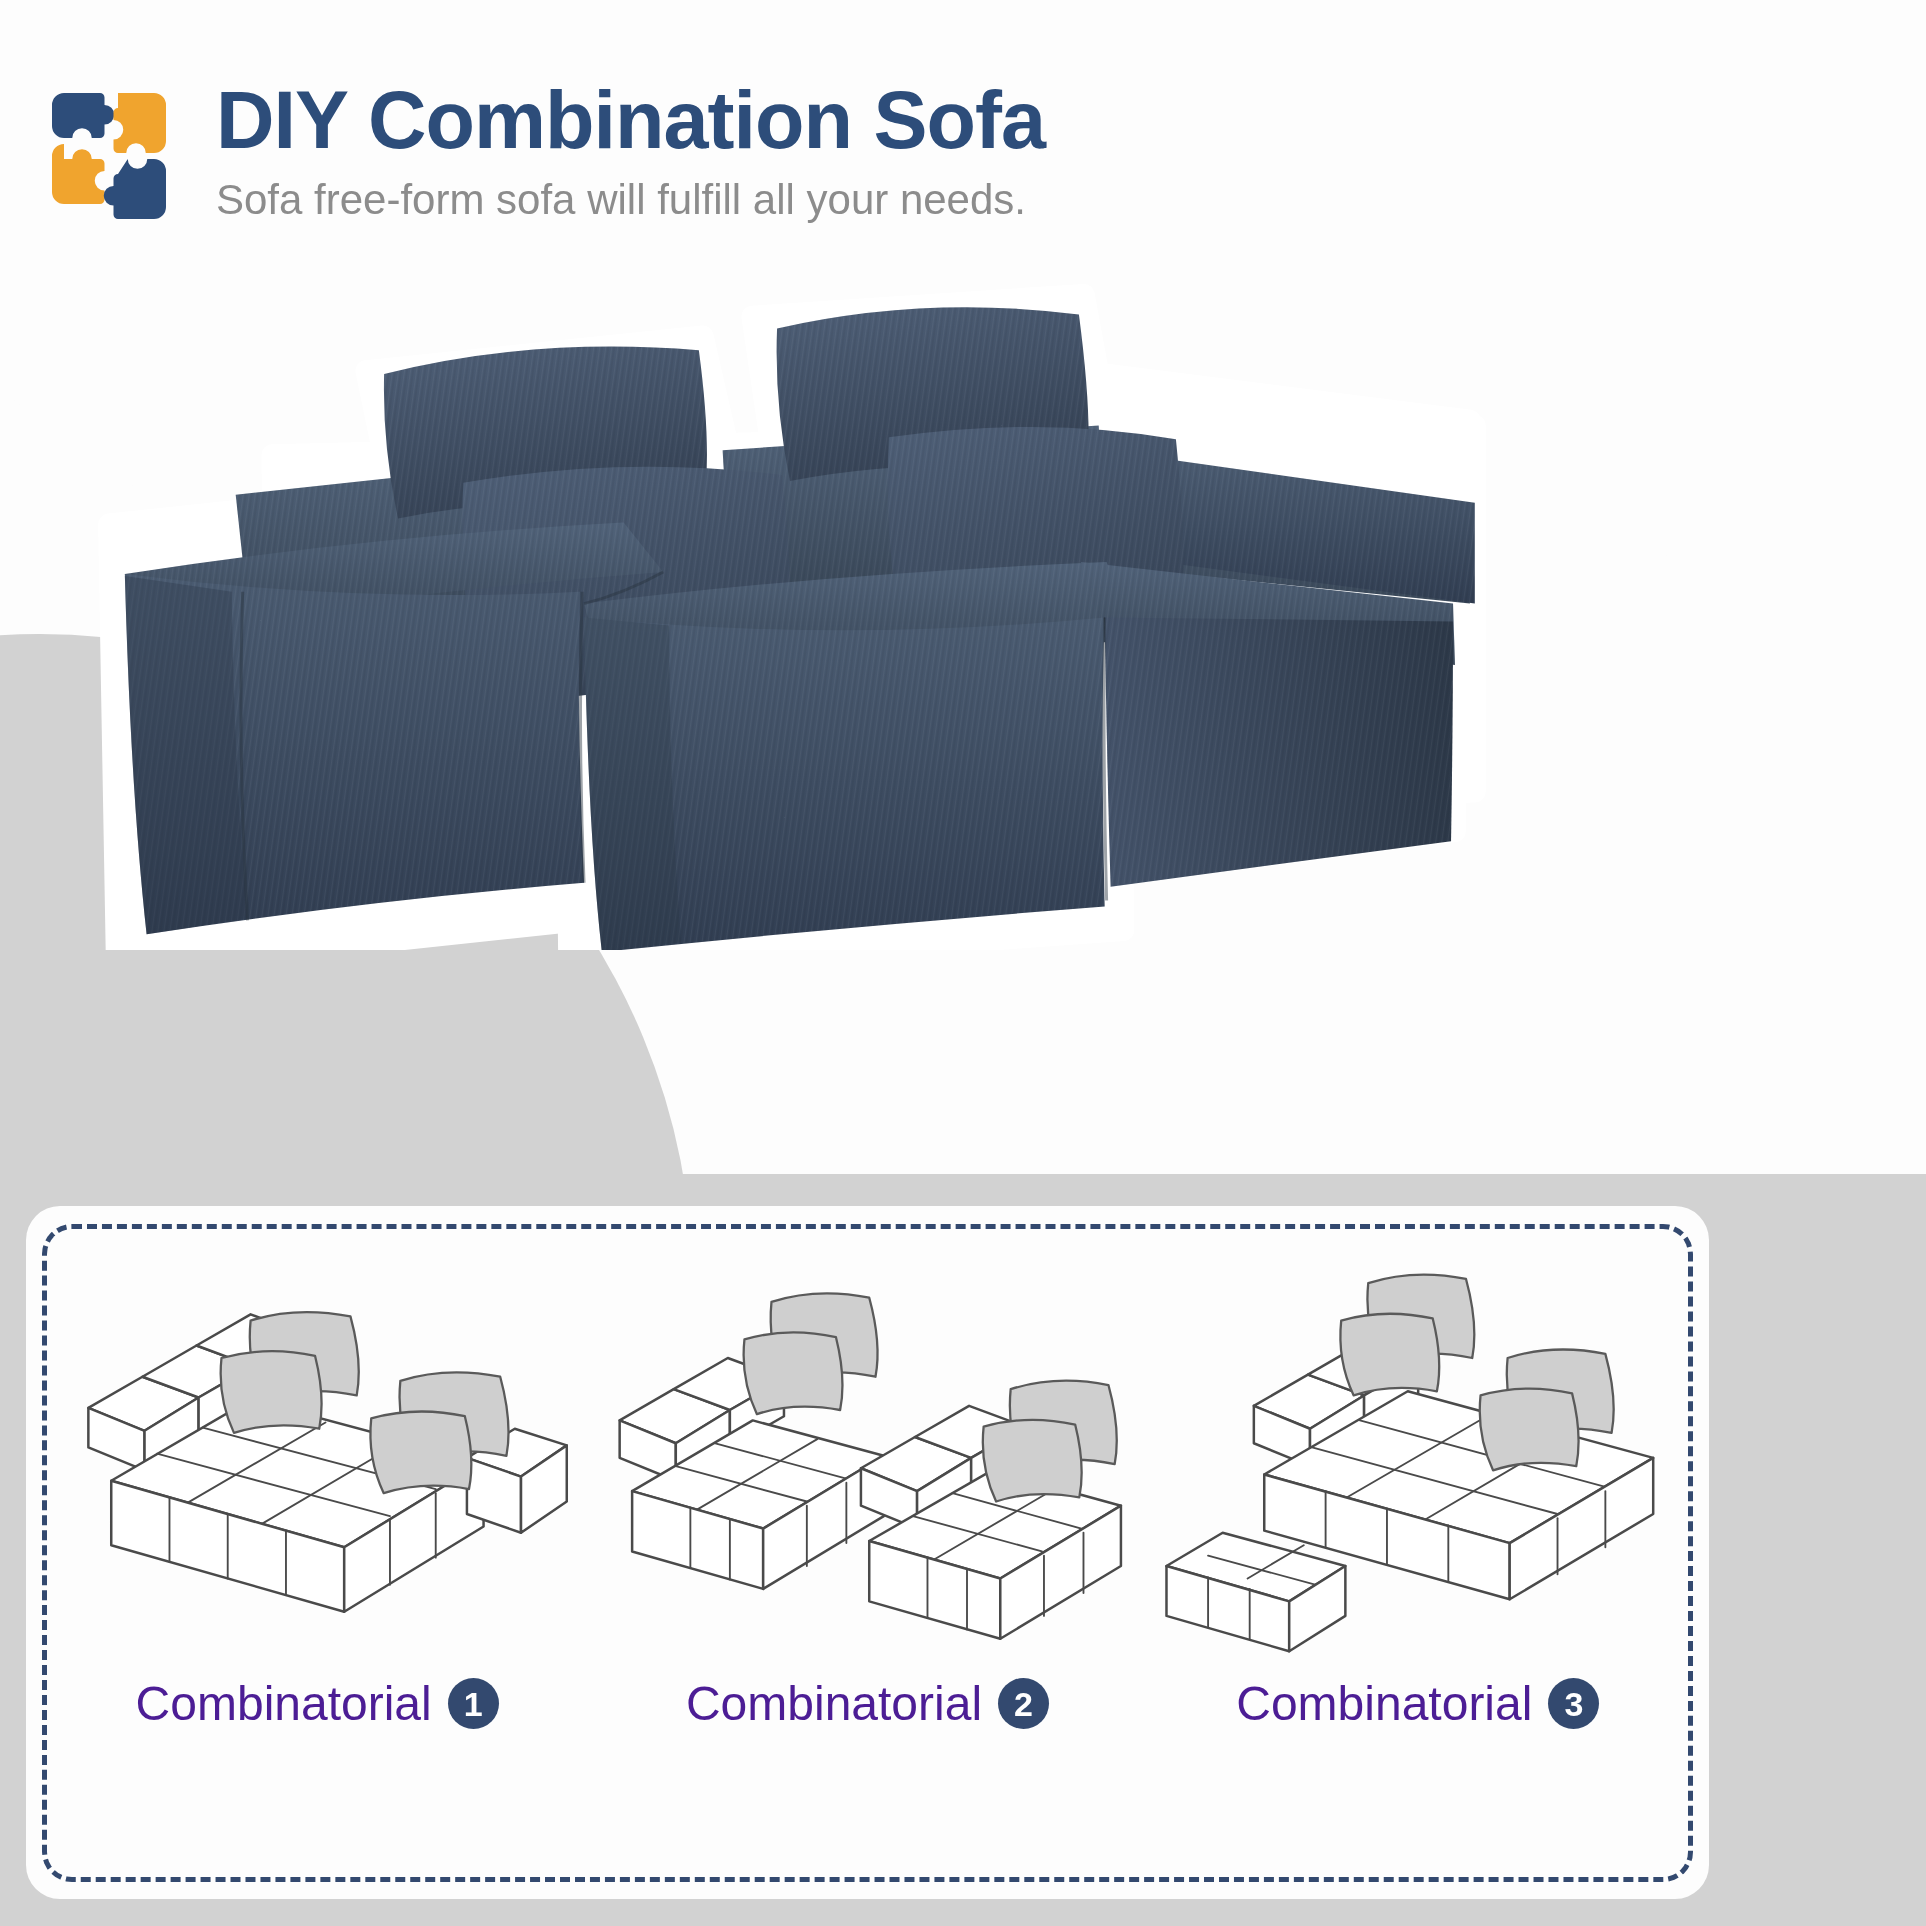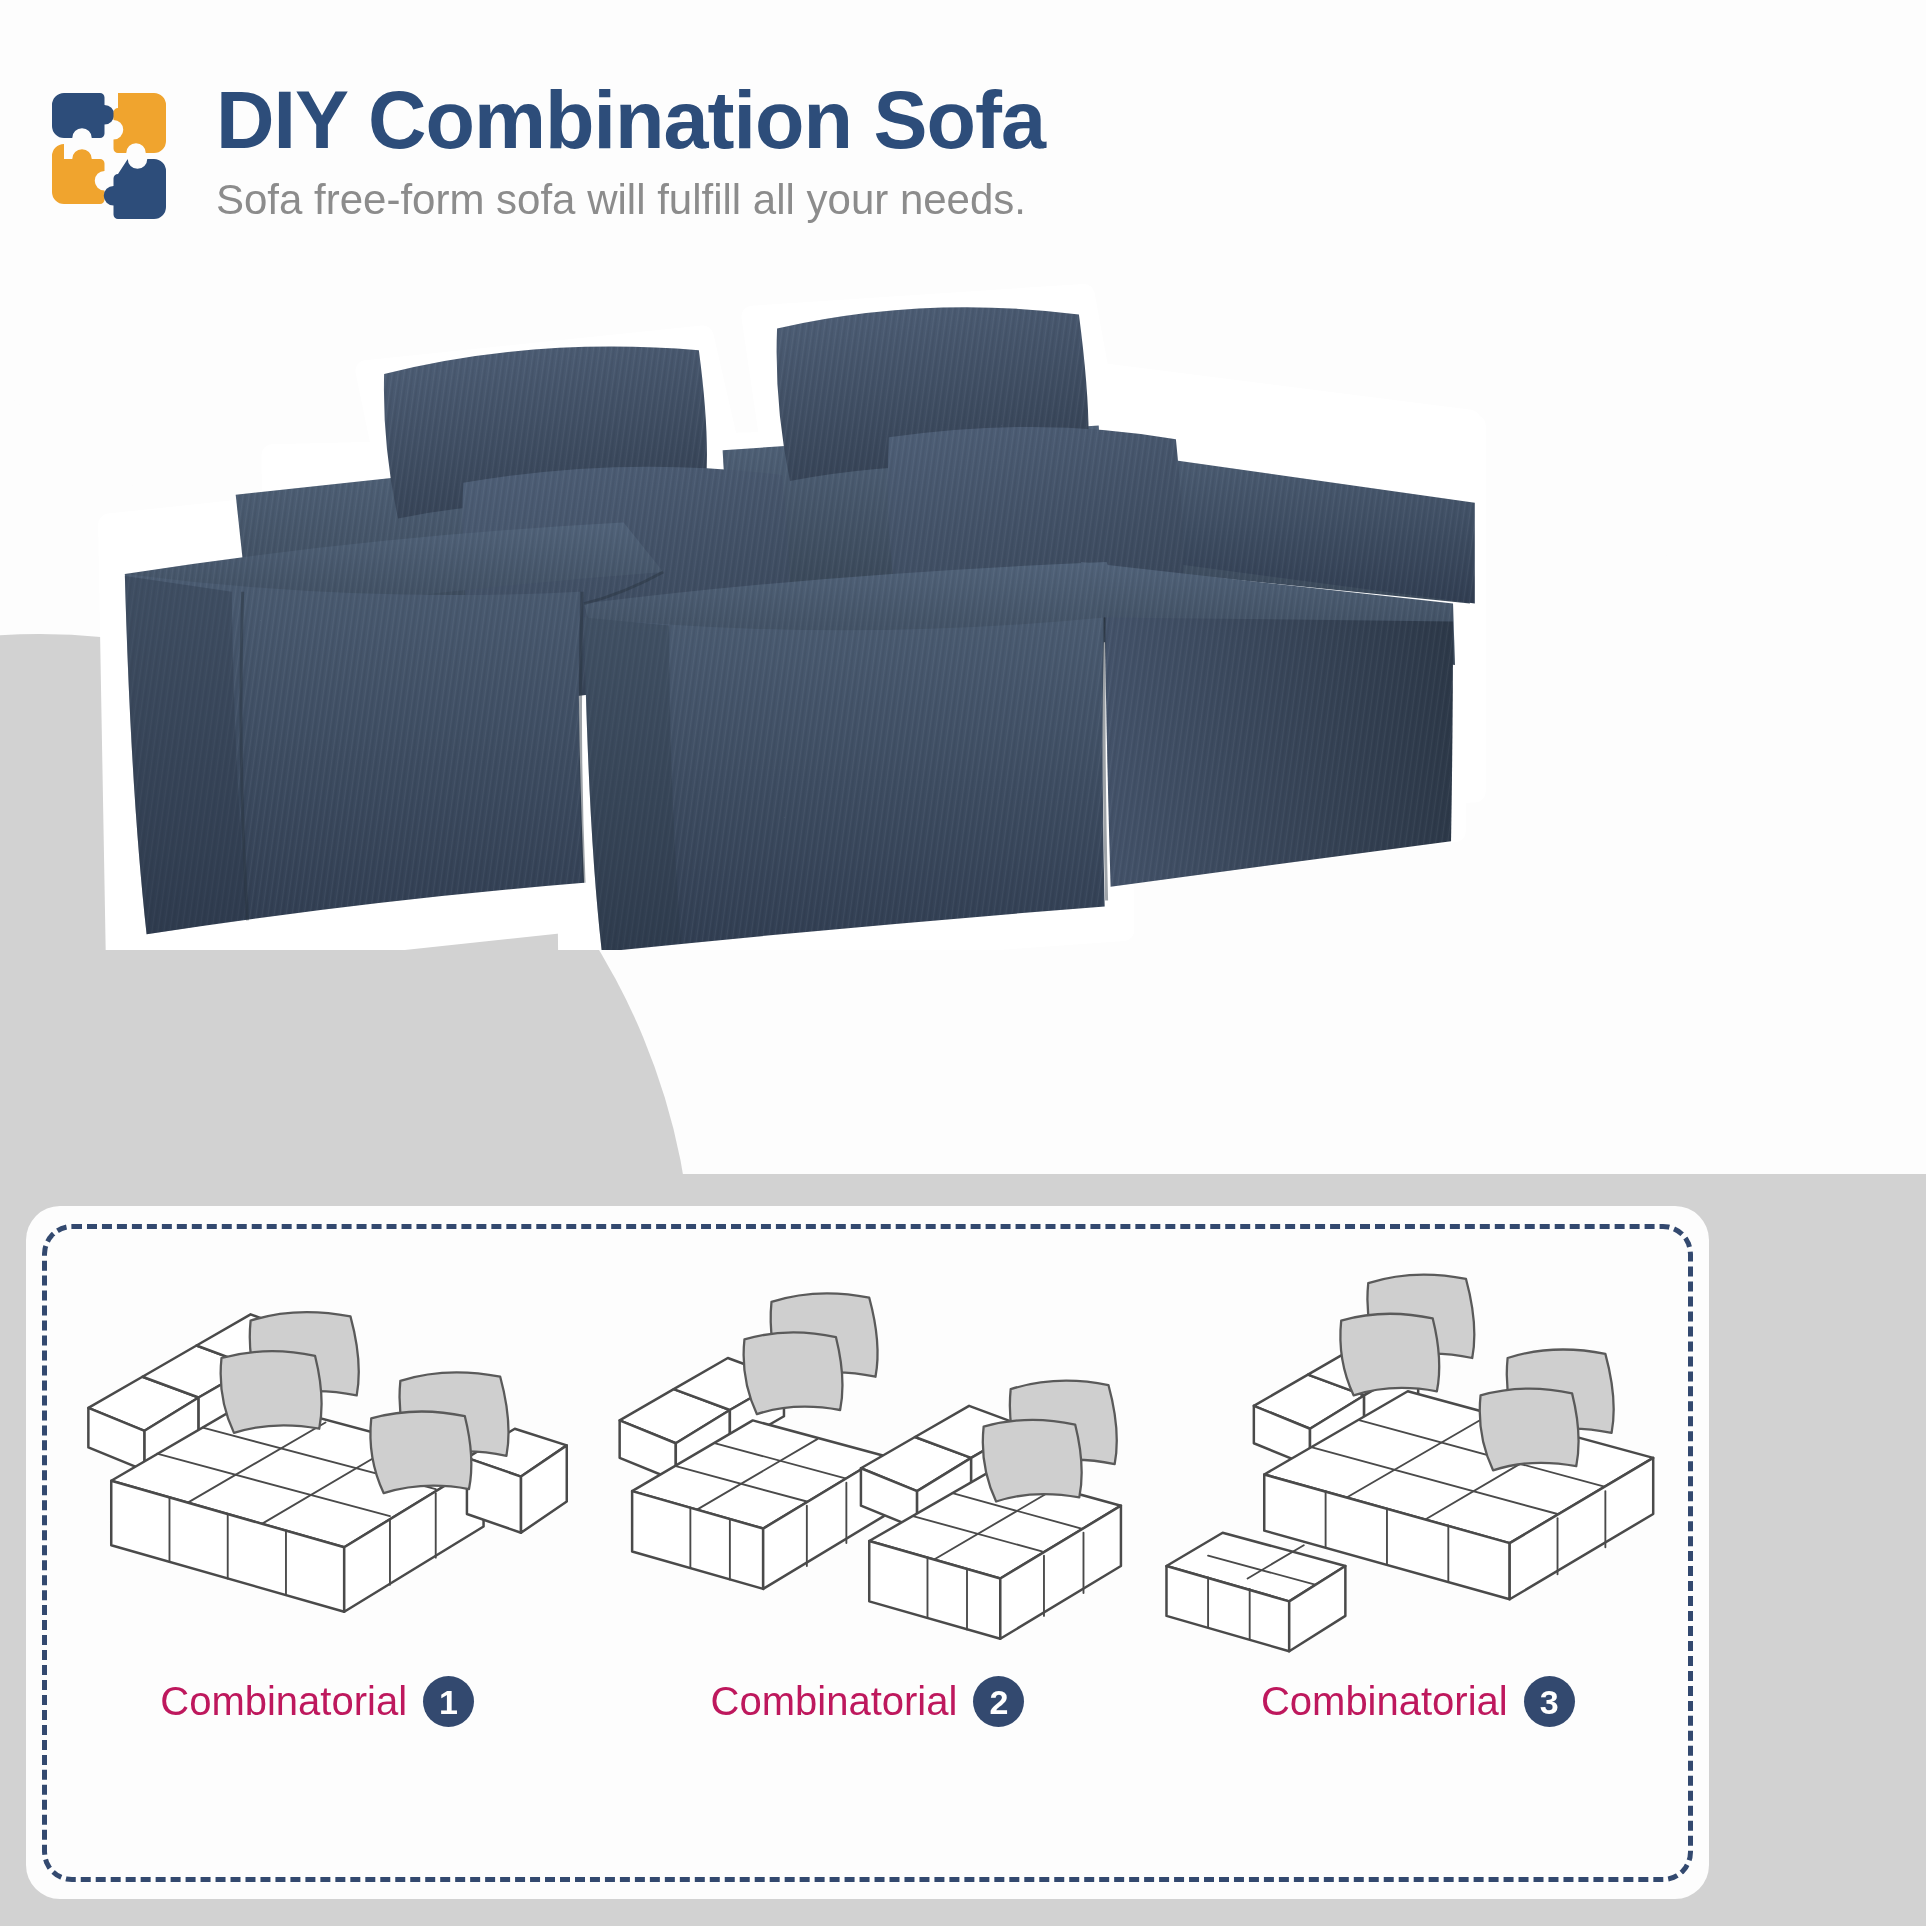--- a/index.html
+++ b/index.html
@@ -123,22 +123,22 @@
   }
   .combo-art { width: 100%; height: 416px; }
   .combo-art svg { width: 100%; height: 100%; display: block; }
   .combo-label {
     display: flex;
     align-items: center;
     gap: 16px;
     margin-top: 6px;
   }
   .combo-label-text {
-    font-size: 40px;
-    color: #be185d;
+    font-size: 48px;
+    color: #4c1d95;
     white-space: nowrap;
   }
   .combo-badge {
     width: 51px; height: 51px;
     border-radius: 50%;
     background: #33496f;
     color: #ffffff;
     font-size: 34px;
     font-weight: 700;
     display: flex;

